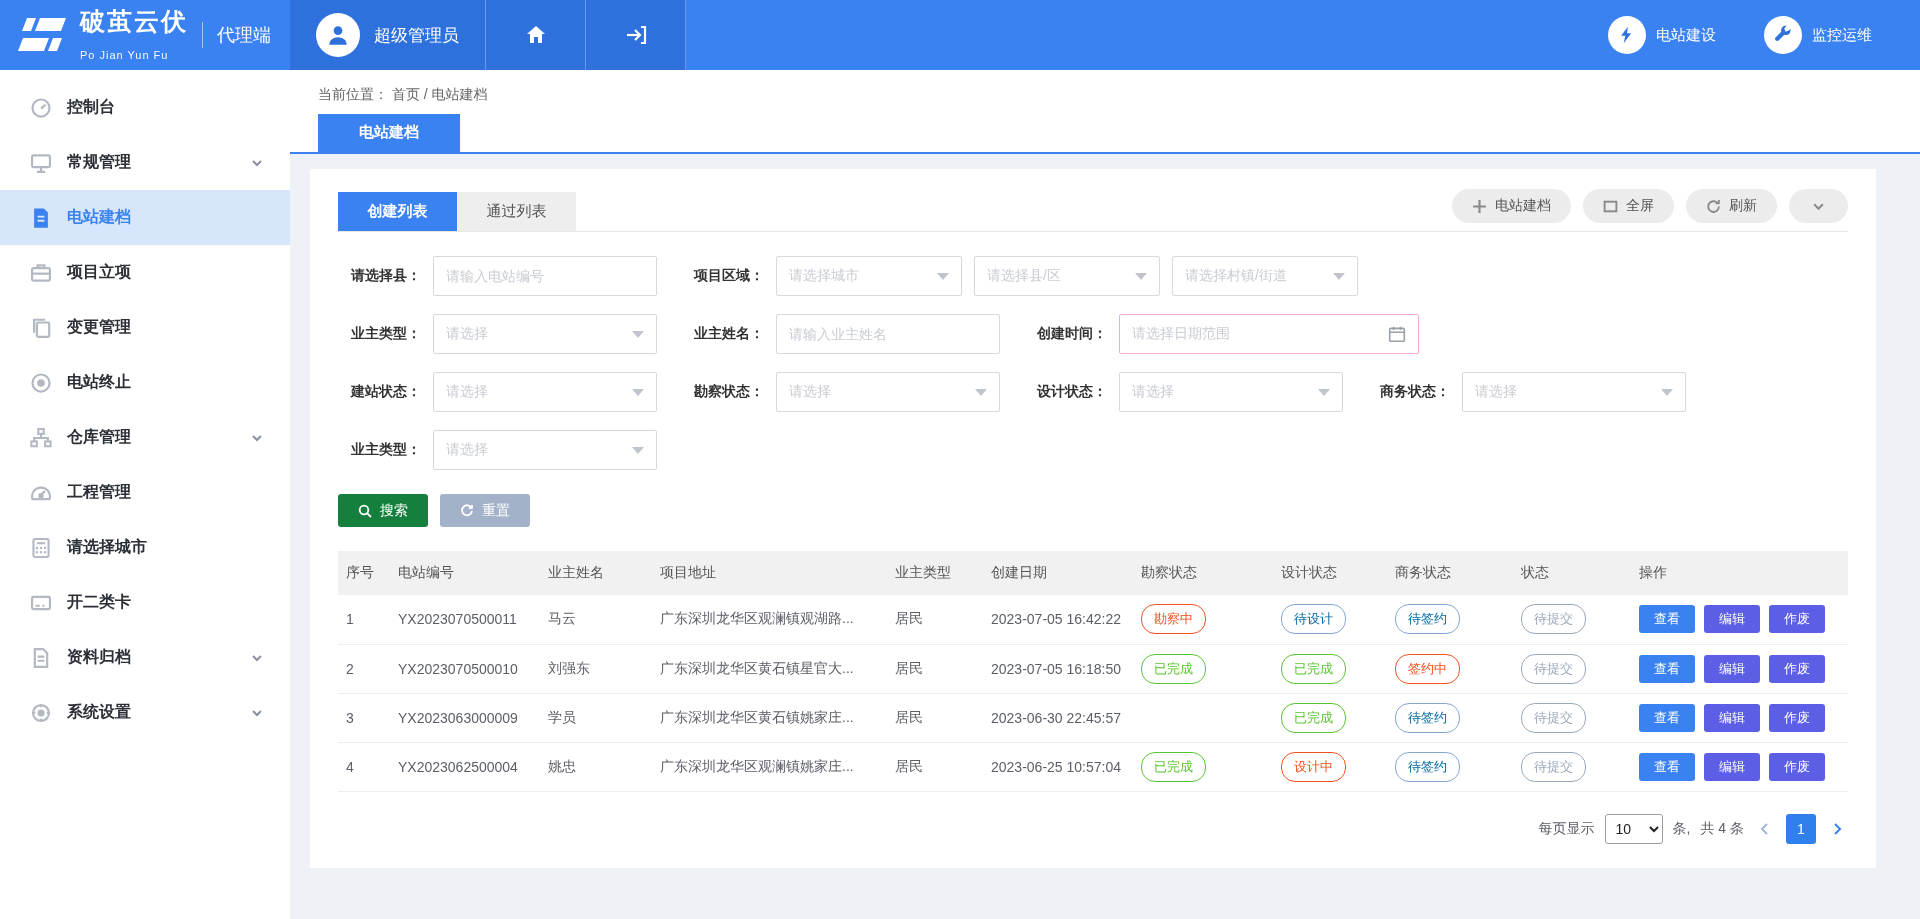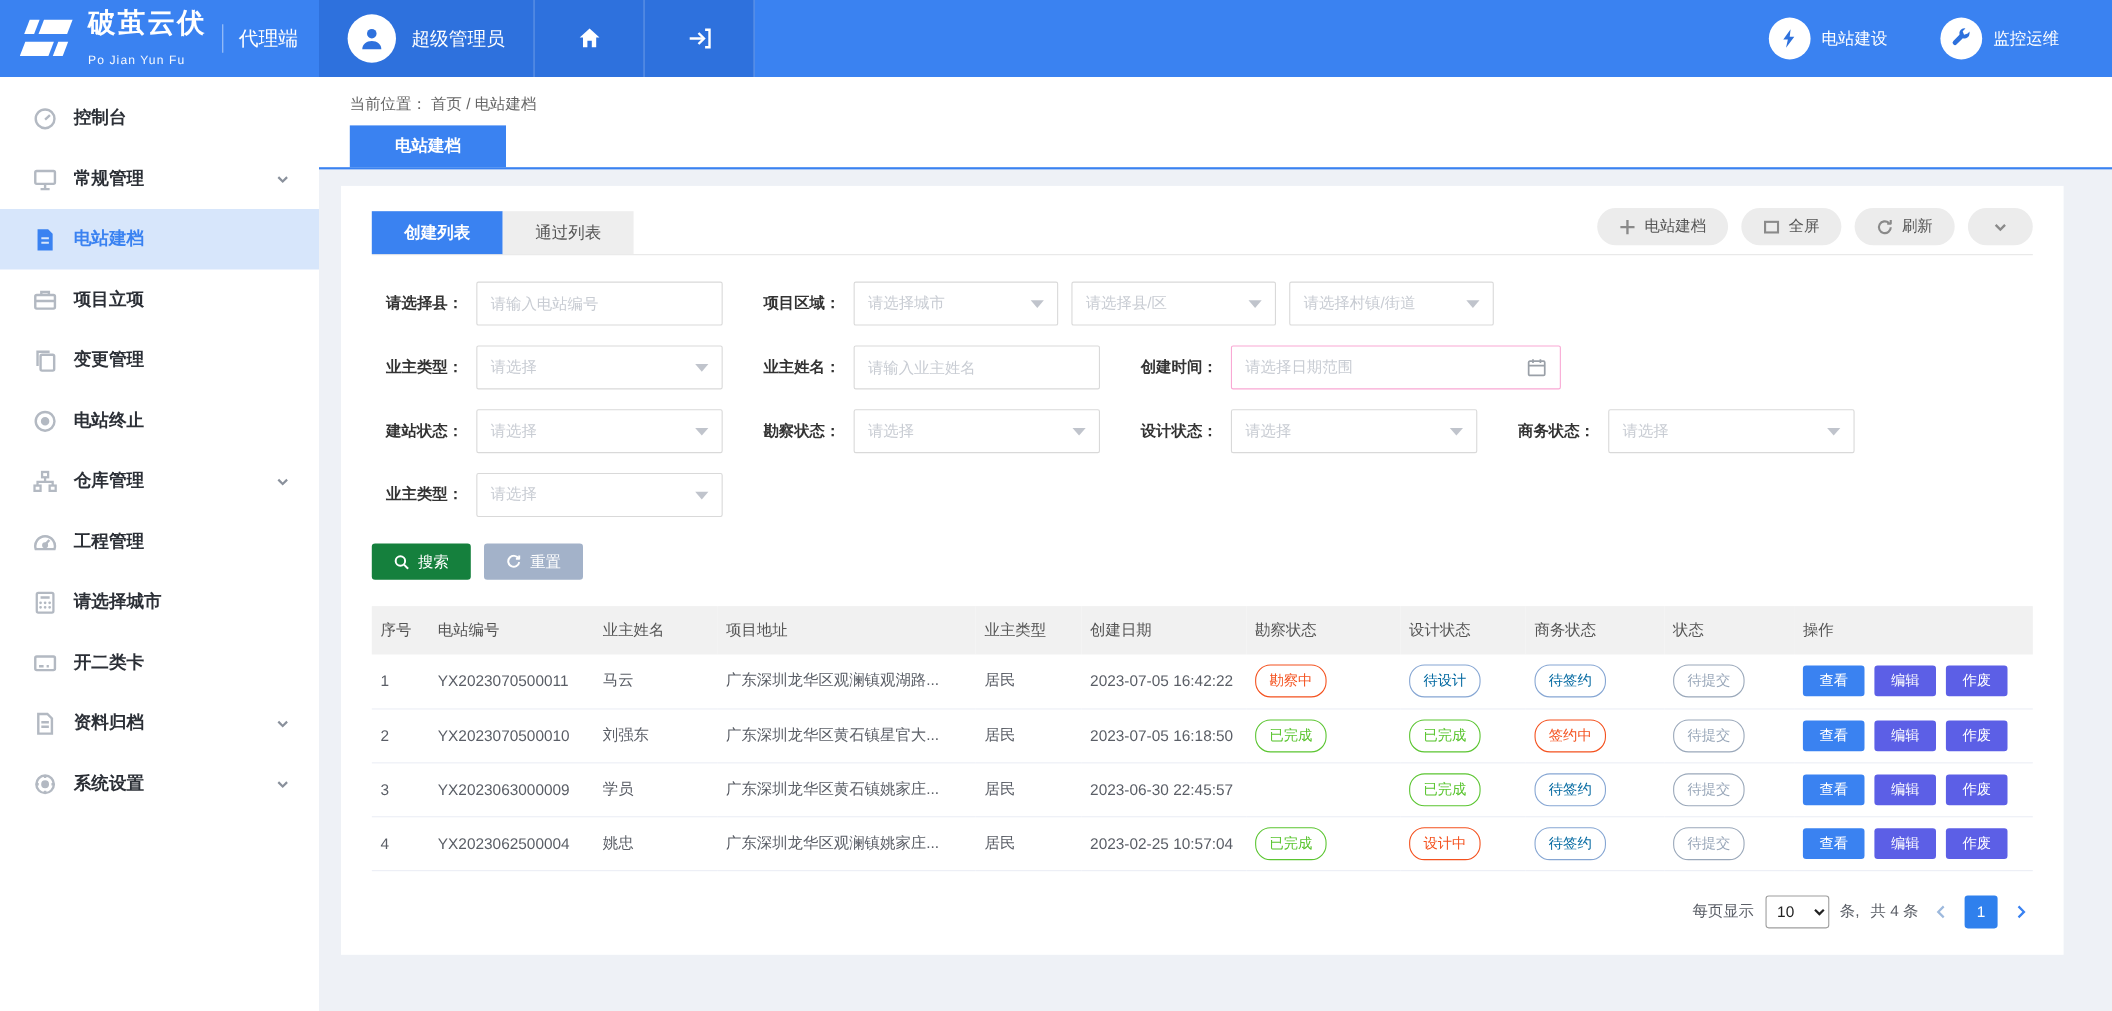--- a/index.html
+++ b/index.html
@@ -549,21 +549,21 @@
                   <button class="abtn invalid">作废</button>
               </div>
                 </td>
             </tr>
             <tr>
               <td>4</td>
               <td>YX2023062500004</td>
               <td>姚忠</td>
               <td>广东深圳龙华区观澜镇姚家庄...</td>
               <td>居民</td>
-              <td>2023-02-25 10:57:04</td>
+              <td>2023-06-25 10:57:04</td>
               <td><span class="pill" data-state="done">已完成</span></td>
               <td><span class="pill" data-state="active">设计中</span></td>
               <td><span class="pill" data-state="pending">待签约</span></td>
               <td><span class="pill" data-state="wait">待提交</span></td>
               <td>
                   <div class="rowbtns">
                   <button class="abtn view">查看</button>
                   <button class="abtn edit">编辑</button>
                   <button class="abtn invalid">作废</button>
               </div>

